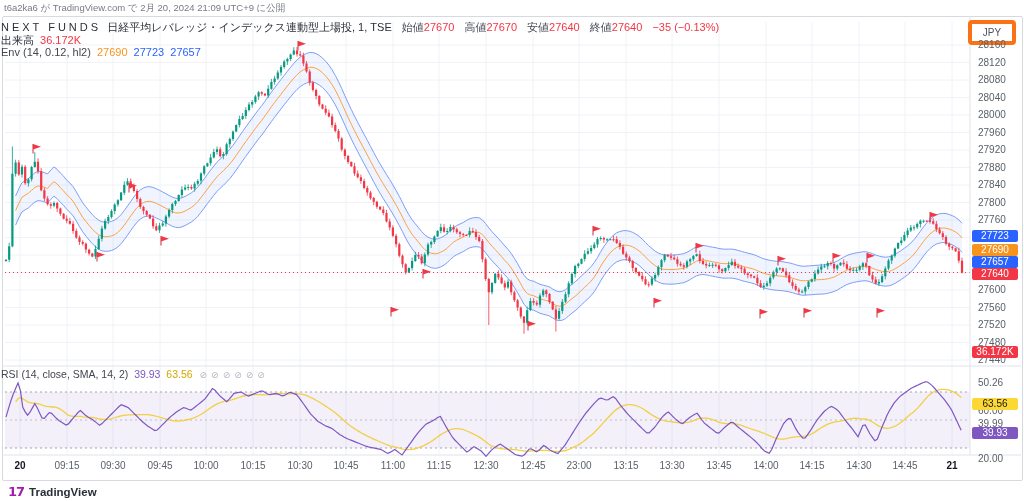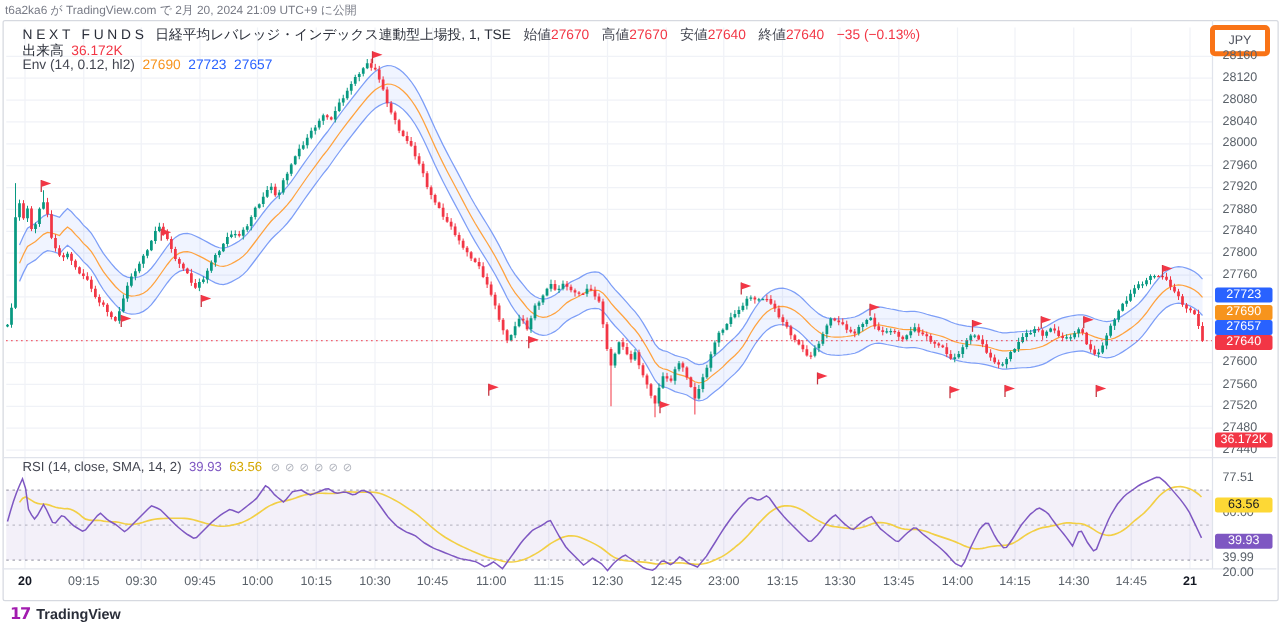--- a/index.html
+++ b/index.html
@@ -2,21 +2,21 @@
 <html><head>
 <meta charset="utf-8">
 <style>
   html,body{margin:0;padding:0;background:#fff;}
   #stage{position:relative;width:1024px;height:501px;background:#fff;overflow:hidden;
          font-family:"Liberation Sans","DejaVu Sans",sans-serif;color:#131722;}
   .abs{position:absolute;}
   #attribution{left:4px;top:2px;font-size:9.5px;color:#787b86;}
   #card{left:2px;top:16px;width:1019px;height:463px;border:1px solid #d6d9e0;border-radius:2px;background:#fff;}
   #chart{left:2px;top:16px;}
-  .legend-row{left:18px;white-space:nowrap;font-size:11px;color:#2a2e39;text-align:right;}
+  .legend-row{left:1px;white-space:nowrap;font-size:11px;color:#2a2e39;text-align:right;}
   .legend-row .v{margin-left:3px;}
   .sym-name{letter-spacing:3px;font-weight:400;}
   .red{color:#f23645;}
   .blue{color:#2962ff;}
   .orange{color:#f7941d;}
   .purple{color:#7e57c2;}
   .yellow{color:#d4a700;}
   .gray{color:#434651;}
   .pair{margin-left:7px;}
   .toggle-ic{display:inline-block;margin-left:4px;color:#b2b5be;font-size:9px;cursor:pointer;}
@@ -227,23 +227,23 @@
     <div class="abs ax-lbl" style="top: 285px;">27600</div>
     <div class="abs ax-lbl" style="top: 302.5px;">27560</div>
     <div class="abs ax-lbl" style="top: 320px;">27520</div>
     <div class="abs ax-lbl" style="top: 337.5px;">27480</div>
     <div class="abs ax-lbl" style="top: 355px;">27440</div>
     <div class="abs ax-badge" style="top: 230px; background: rgb(41, 98, 255); color: rgb(255, 255, 255);">27723</div>
     <div class="abs ax-badge" style="top: 244px; background: rgb(247, 148, 29); color: rgb(255, 255, 255);">27690</div>
     <div class="abs ax-badge" style="top: 256px; background: rgb(41, 98, 255); color: rgb(255, 255, 255);">27657</div>
     <div class="abs ax-badge" style="top: 268px; background: rgb(242, 54, 69); color: rgb(255, 255, 255);">27640</div>
     <div class="abs ax-badge" style="top: 346px; background: rgb(242, 54, 69); color: rgb(255, 255, 255);">36.172K</div>
-    <div class="abs ax-lbl" style="top: 378px;">77.51</div>
+    <div class="abs ax-lbl" style="top: 378px;">50.26</div>
     <div class="abs ax-lbl" style="top: 406px;">60.00</div>
-    <div class="abs ax-lbl" style="top: 442px;">39.99</div>
+    <div class="abs ax-lbl" style="top: 419px;">39.99</div>
     <div class="abs ax-lbl" style="top: 454px;">20.00</div>
     <div class="abs ax-badge" style="top: 398px; background: rgb(253, 216, 53); color: rgb(19, 23, 34);">63.56</div>
     <div class="abs ax-badge" style="top: 427px; background: rgb(126, 87, 194); color: rgb(255, 255, 255);">39.93</div>
     <div class="abs t-lbl t-bold" style="left: 20px;">20</div>
     <div class="abs t-lbl" style="left: 67px;">09:15</div>
     <div class="abs t-lbl" style="left: 113px;">09:30</div>
     <div class="abs t-lbl" style="left: 160px;">09:45</div>
     <div class="abs t-lbl" style="left: 206px;">10:00</div>
     <div class="abs t-lbl" style="left: 253px;">10:15</div>
     <div class="abs t-lbl" style="left: 300px;">10:30</div>

